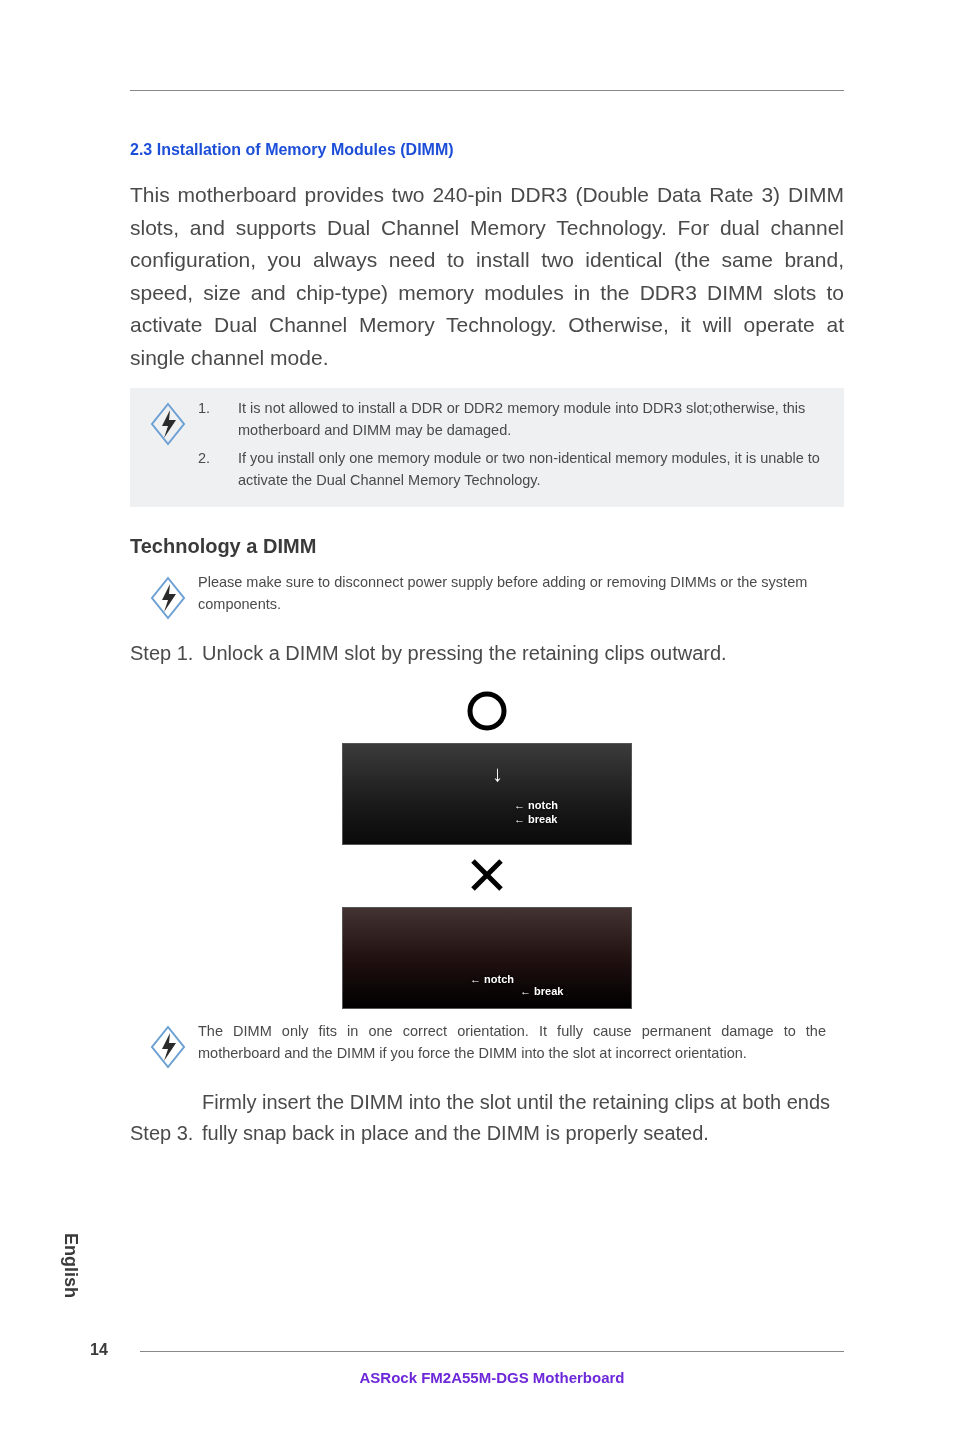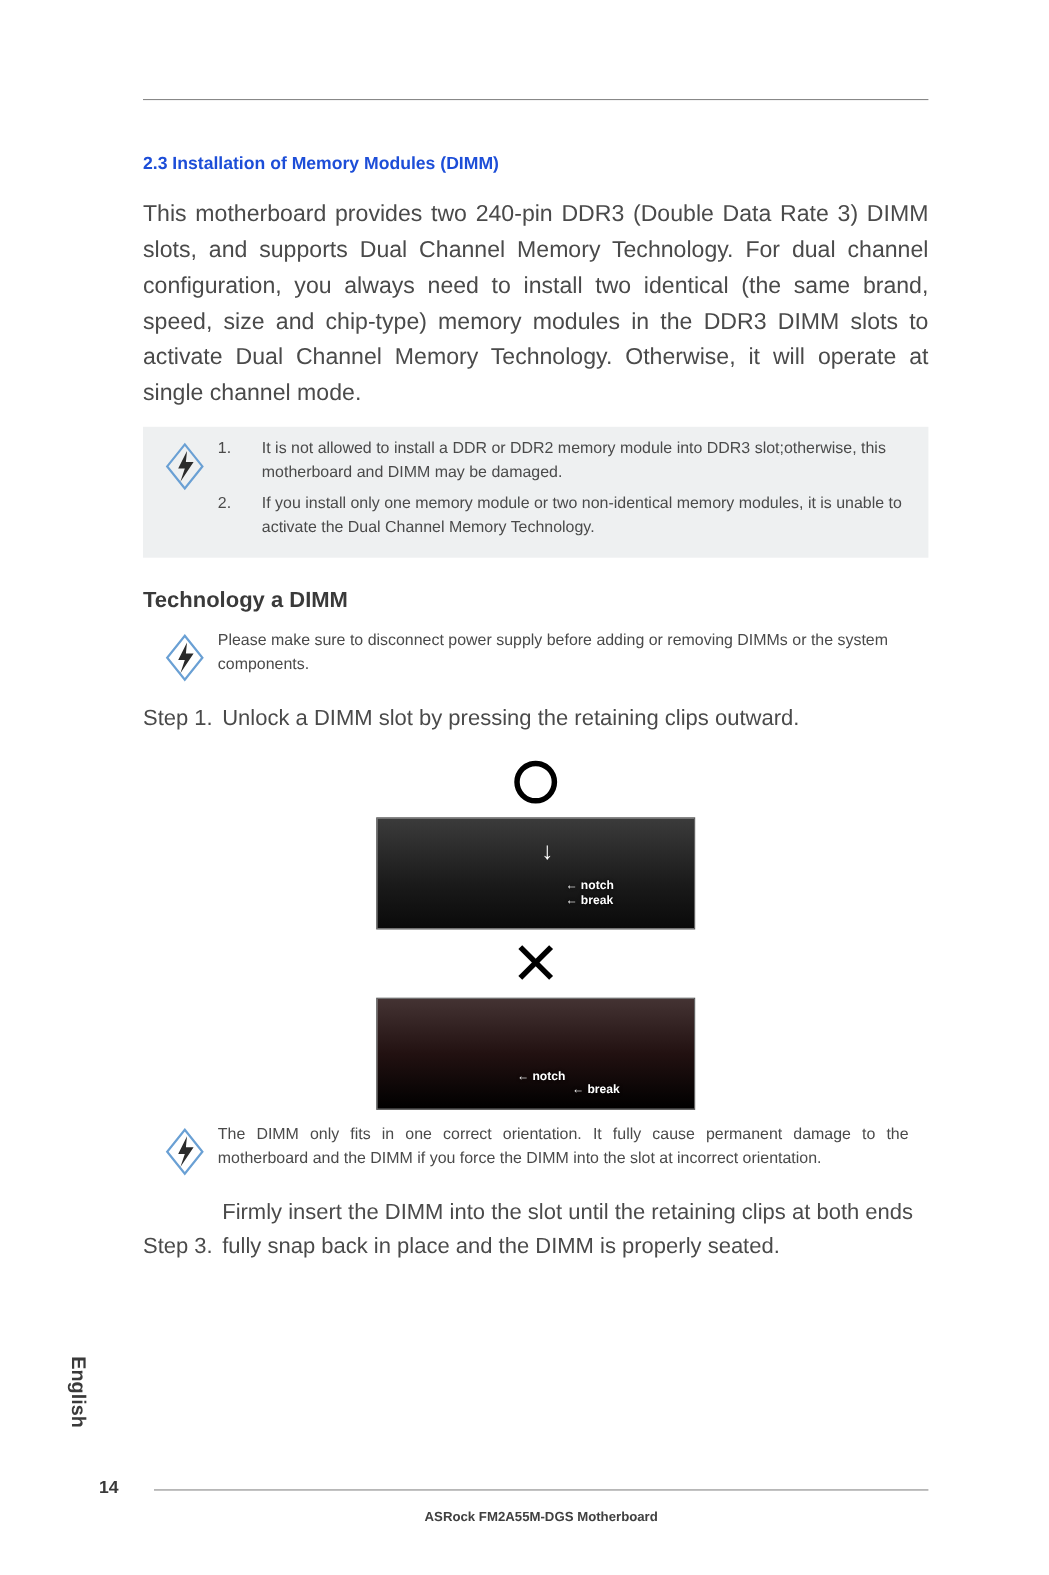--- a/index.html
+++ b/index.html
@@ -139,22 +139,22 @@
     color: #3a3a3a;
     width: 50px;
   }
   .foot-rule {
     flex: 1;
     border-top: 1px solid #888;
     margin-top: 2px;
   }
   .foot-text {
     text-align: center;
-    font-size: 12px;
-    color: #404040;
+    font-size: 15px;
+    color: #6d28d9;
     font-weight: bold;
     margin-top: 10px;
     margin-left: 50px;
   }
   .note-justify { text-align: justify; }
 </style>
 </head>
 <body>
 
 <div class="page">

